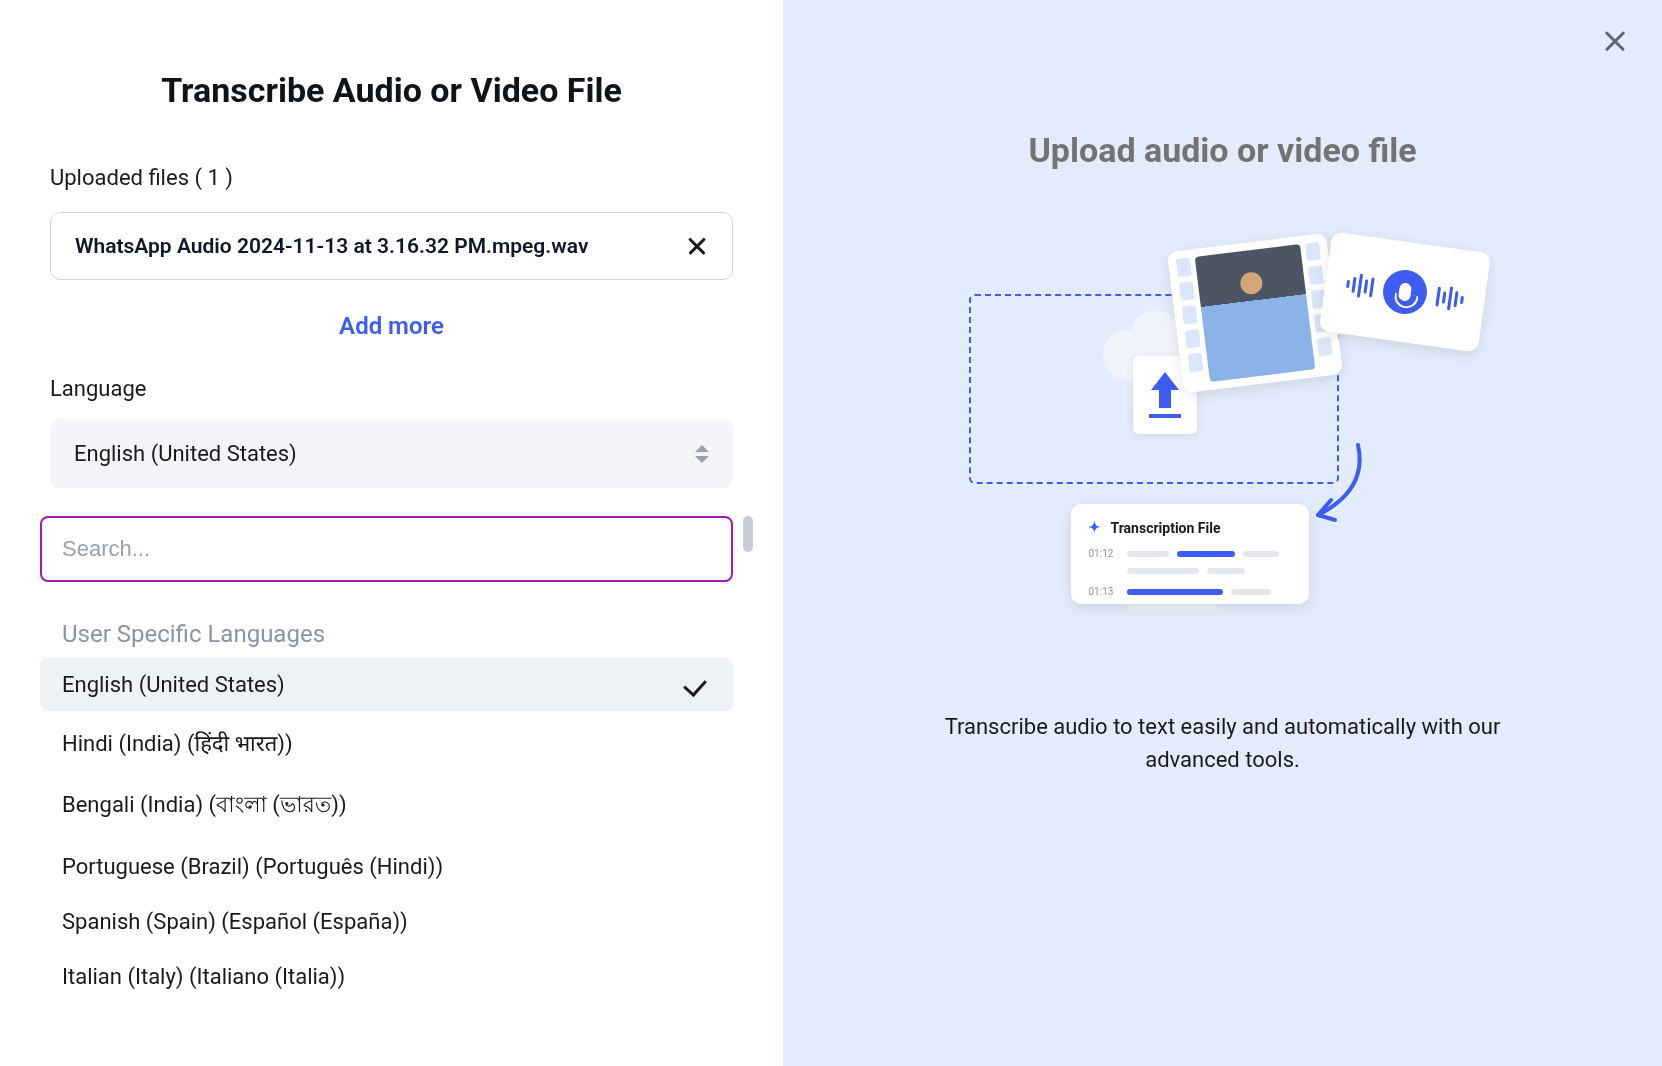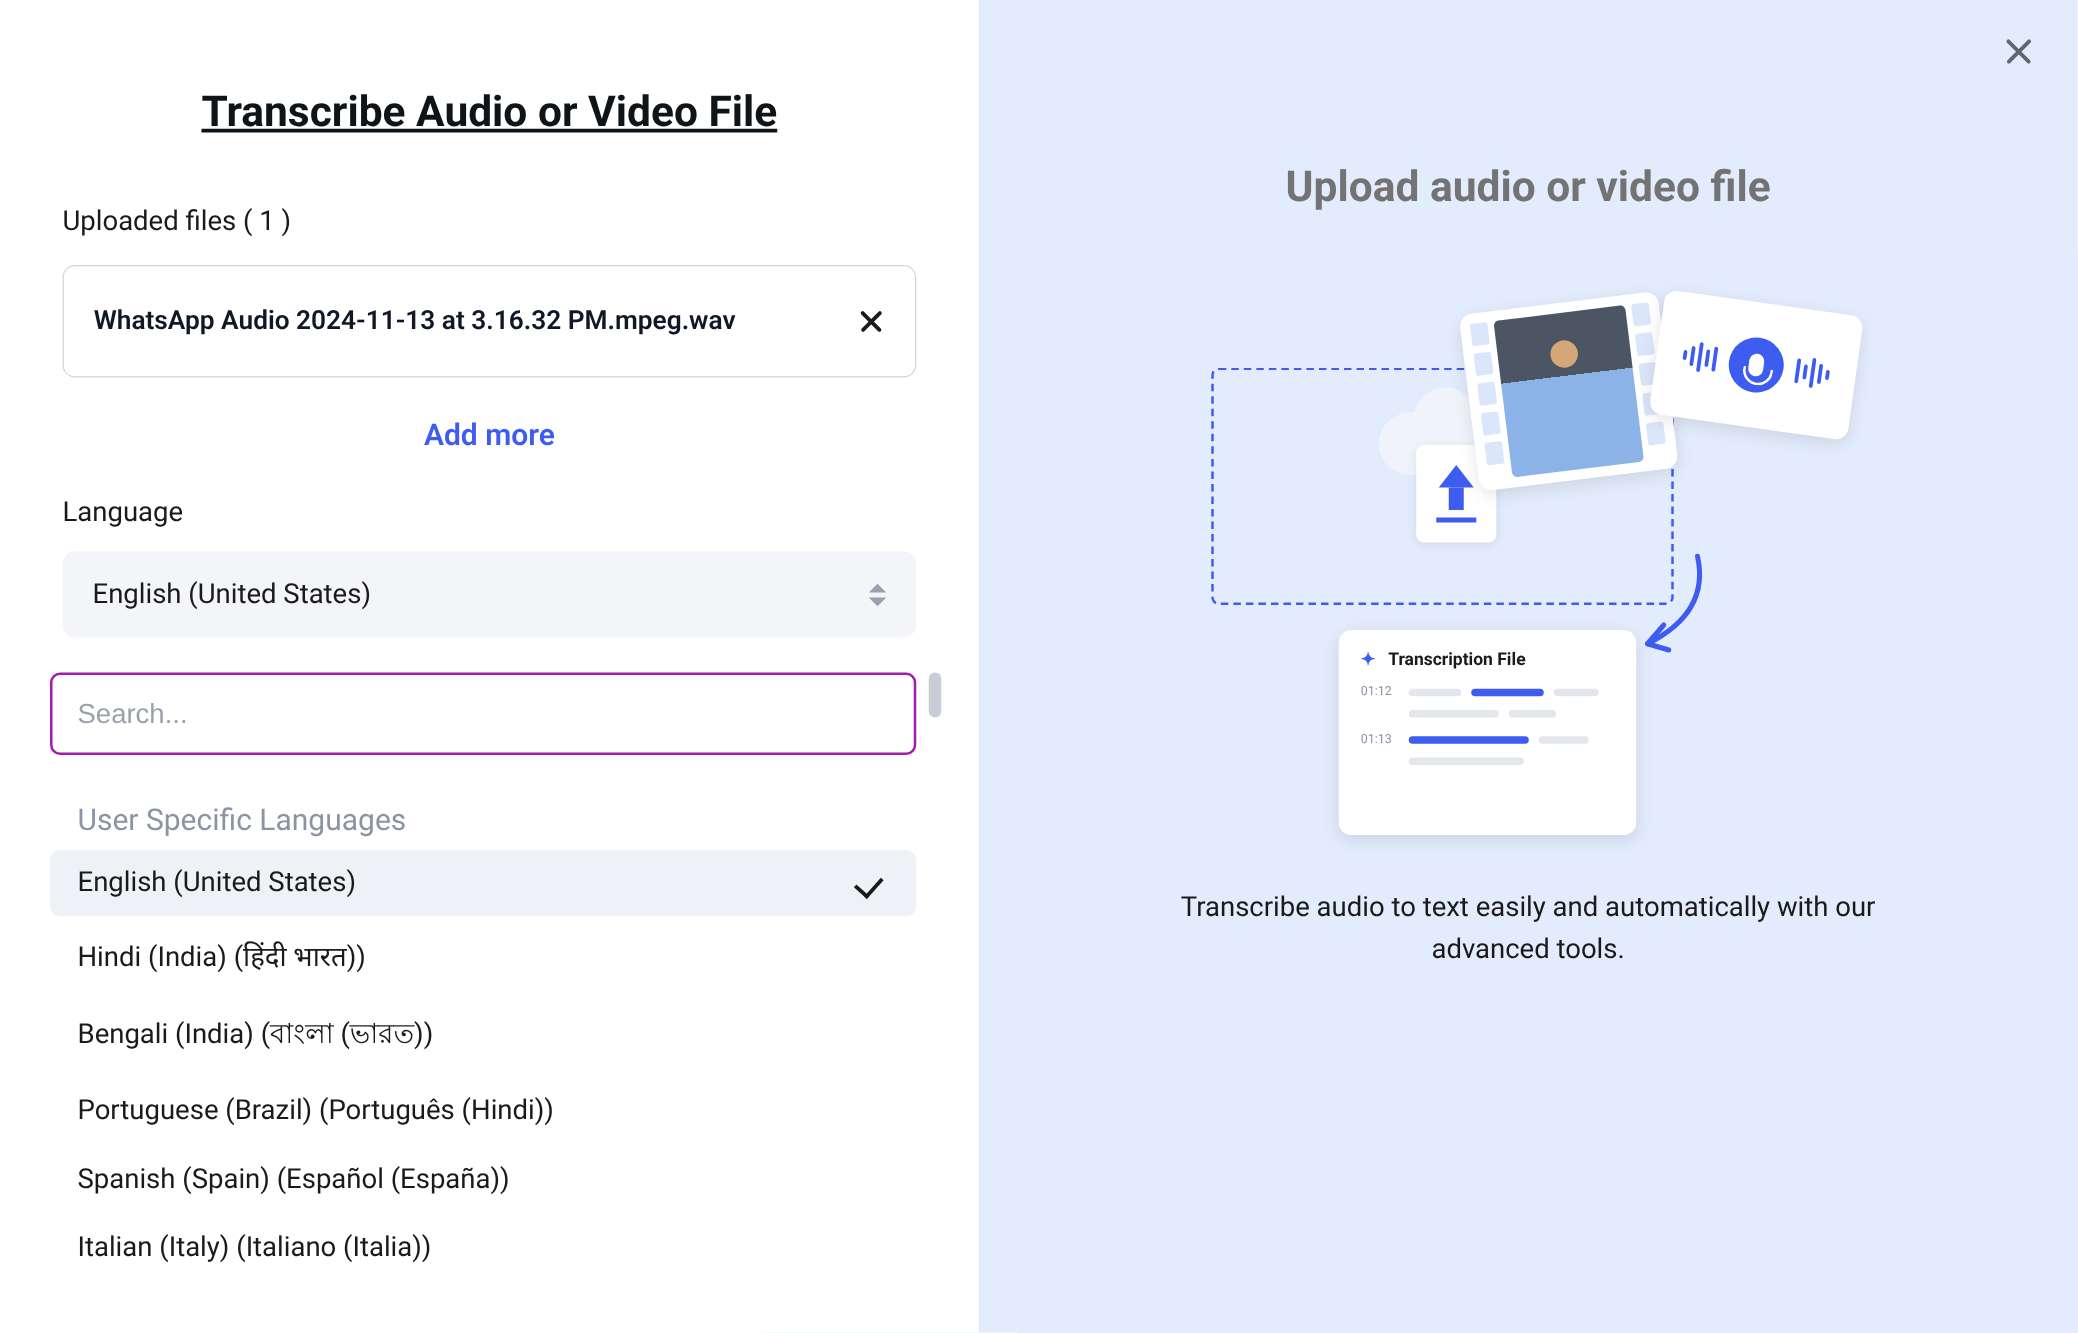--- a/index.html
+++ b/index.html
@@ -22,31 +22,30 @@
       background: #e3ecfc;
       position: relative;
       padding: 130px 60px 0 60px;
     }
     .page-title {
       font-size: 34px;
       font-weight: 700;
       text-align: center;
       margin-bottom: 55px;
       color: #0f1419;
-      text-decoration: underline;
     }
     .files-label {
       font-size: 22px;
       color: #1a1a1a;
       margin-bottom: 22px;
     }
     .file-chip {
       border: 1px solid #d0d5dd;
       border-radius: 10px;
-      padding: 32px 24px;
+      padding: 21px 24px;
       display: flex;
       align-items: center;
       justify-content: space-between;
       margin-bottom: 32px;
     }
     .file-chip-name {
       font-size: 21px;
       font-weight: 600;
       color: #101828;
     }
@@ -338,21 +337,21 @@
       left: 340px;
       top: 210px;
       width: 70px;
       height: 90px;
     }
     .trans-card {
       position: absolute;
       left: 108px;
       top: 274px;
       width: 238px;
-      height: 164px;
+      height: 100px;
       background: #ffffff;
       border-radius: 10px;
       box-shadow: 0 4px 14px rgba(0,0,0,0.10);
       padding: 16px 18px;
     }
     .trans-title {
       font-size: 14px;
       font-weight: 700;
       color: #1a1a1a;
       display: flex;

